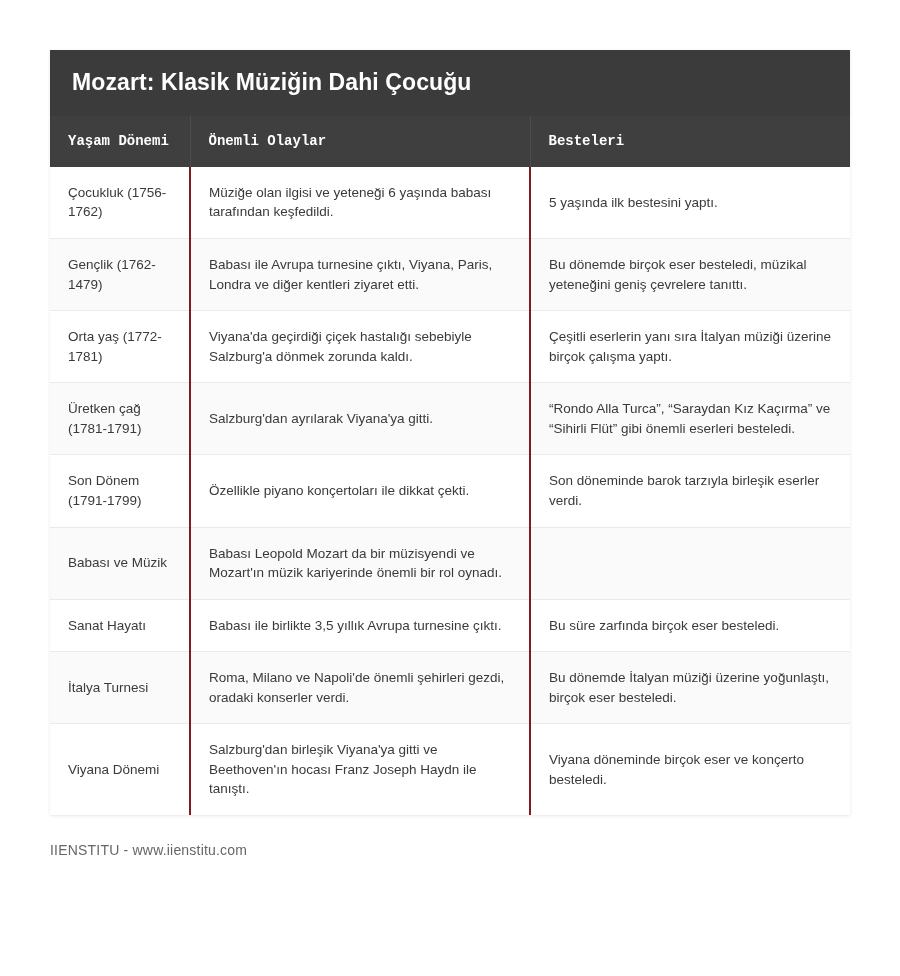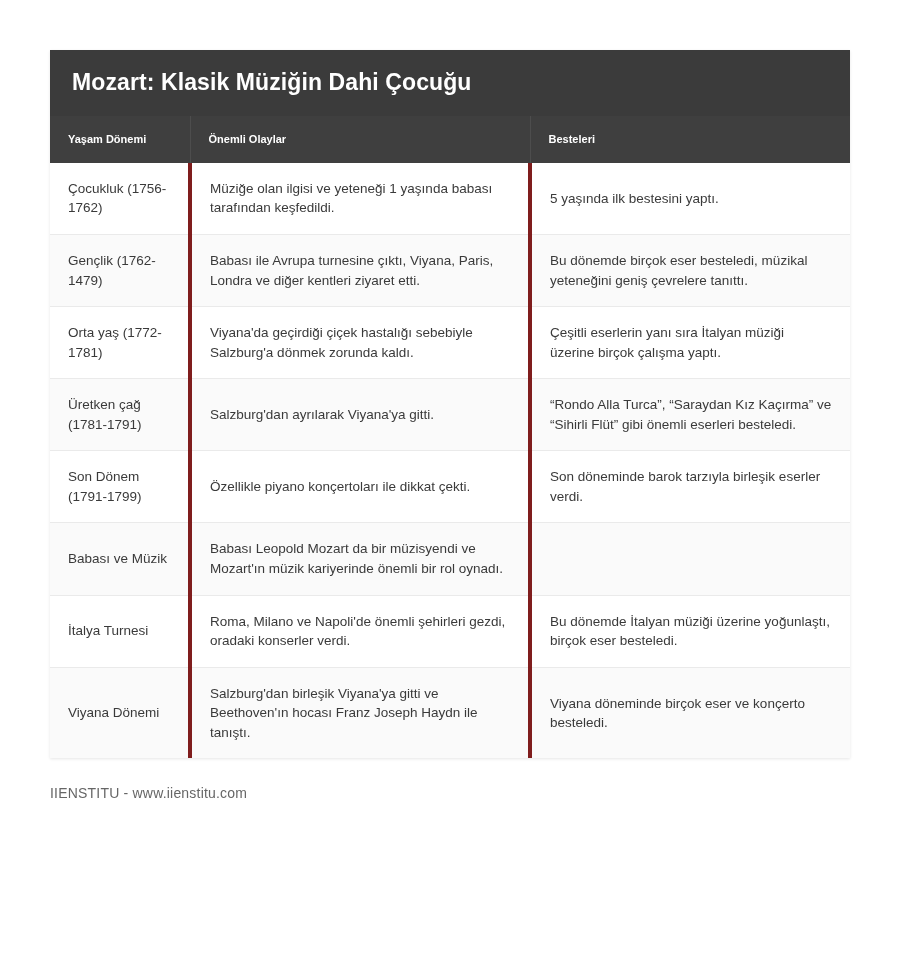--- a/index.html
+++ b/index.html
@@ -37,38 +37,39 @@
     color: #ffffff;
     font-size: 23px;
     font-weight: bold;
     text-align: left;
     padding: 19px 22px 20px 22px;
     letter-spacing: 0.1px;
   }
   table.info-table thead th {
     background: #3f3f3f;
     color: #ffffff;
-    font-size: 11px;
+    font-size: 14px;
     font-weight: bold;
     text-align: left;
     padding: 16px 18px;
     vertical-align: middle;
     border-right: 1px solid #4d4d4d;
     line-height: 1.35;
+    font-family: Liberation Mono, monospace;
   }
   table.info-table thead th:last-child {
     border-right: none;
   }
   table.info-table tbody td {
     font-size: 13.5px;
     line-height: 1.45;
     padding: 16px 18px;
     vertical-align: middle;
     border-bottom: 1px solid #eaeaea;
-    border-right: 4px solid #7f1d1d;
+    border-right: 2px solid #7f1d1d;
     color: #3a3a3a;
   }
   table.info-table tbody td:last-child {
     border-right: none;
   }
   table.info-table tbody tr:nth-child(even) td {
     background: #fafafa;
   }
   table.info-table tbody tr:nth-child(odd) td {
     background: #ffffff;
@@ -103,21 +104,21 @@
       <thead>
         <tr>
           <th>Yaşam Dönemi</th>
           <th>Önemli Olaylar</th>
           <th>Besteleri</th>
         </tr>
       </thead>
       <tbody>
         <tr>
           <td>Çocukluk (1756-1762)</td>
-          <td>Müziğe olan ilgisi ve yeteneği 1 yaşında babası tarafından keşfedildi.</td>
+          <td>Müziğe olan ilgisi ve yeteneği 6 yaşında babası tarafından keşfedildi.</td>
           <td>5 yaşında ilk bestesini yaptı.</td>
         </tr>
         <tr>
           <td>Gençlik (1762-1479)</td>
           <td>Babası ile Avrupa turnesine çıktı, Viyana, Paris, Londra ve diğer kentleri ziyaret etti.</td>
           <td>Bu dönemde birçok eser besteledi, müzikal yeteneğini geniş çevrelere tanıttı.</td>
         </tr>
         <tr>
           <td>Orta yaş (1772-1781)</td>
           <td>Viyana'da geçirdiği çiçek hastalığı sebebiyle Salzburg'a dönmek zorunda kaldı.</td>
@@ -132,20 +133,25 @@
           <td>Son Dönem (1791-1799)</td>
           <td>Özellikle piyano konçertoları ile dikkat çekti.</td>
           <td>Son döneminde barok tarzıyla birleşik eserler verdi.</td>
         </tr>
         <tr>
           <td>Babası ve Müzik</td>
           <td>Babası Leopold Mozart da bir müzisyendi ve Mozart'ın müzik kariyerinde önemli bir rol oynadı.</td>
           <td></td>
         </tr>
         <tr>
+          <td>Sanat Hayatı</td>
+          <td>Babası ile birlikte 3,5 yıllık Avrupa turnesine çıktı.</td>
+          <td>Bu süre zarfında birçok eser besteledi.</td>
+        </tr>
+        <tr>
           <td>İtalya Turnesi</td>
           <td>Roma, Milano ve Napoli'de önemli şehirleri gezdi, oradaki konserler verdi.</td>
           <td>Bu dönemde İtalyan müziği üzerine yoğunlaştı, birçok eser besteledi.</td>
         </tr>
         <tr>
           <td>Viyana Dönemi</td>
           <td>Salzburg'dan birleşik Viyana'ya gitti ve Beethoven'ın hocası Franz Joseph Haydn ile tanıştı.</td>
           <td>Viyana döneminde birçok eser ve konçerto besteledi.</td>
         </tr>
       </tbody>

